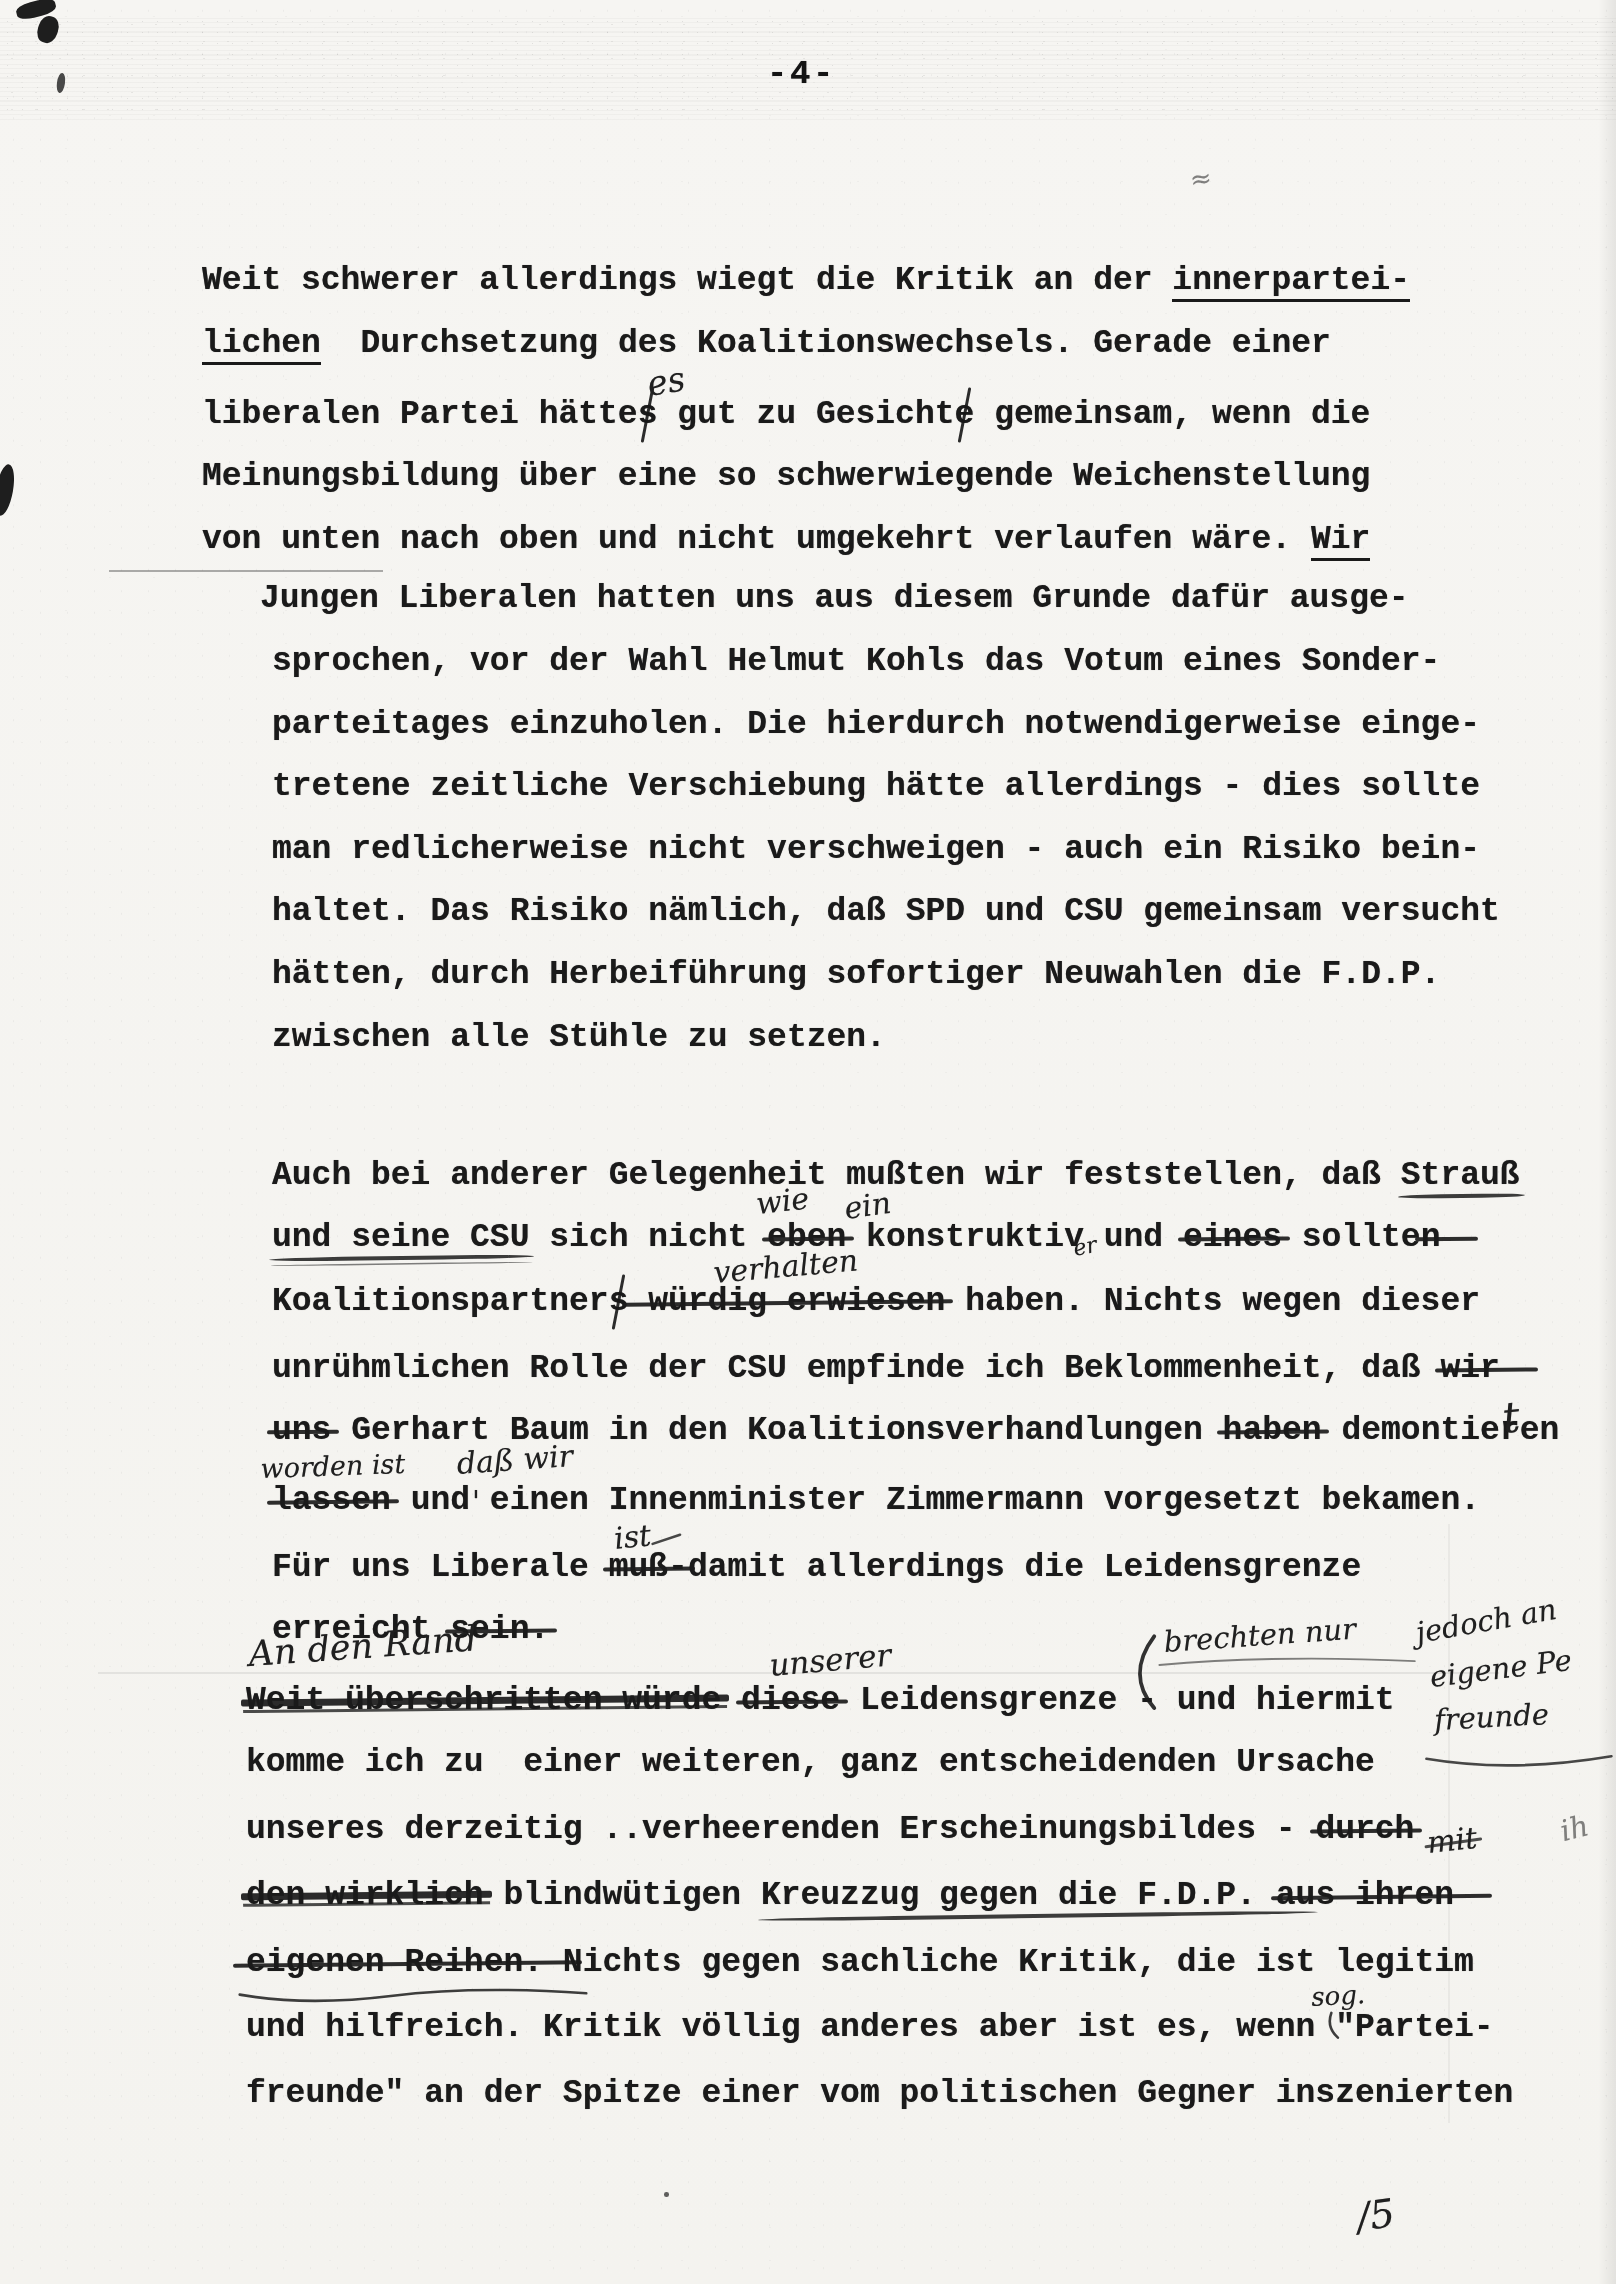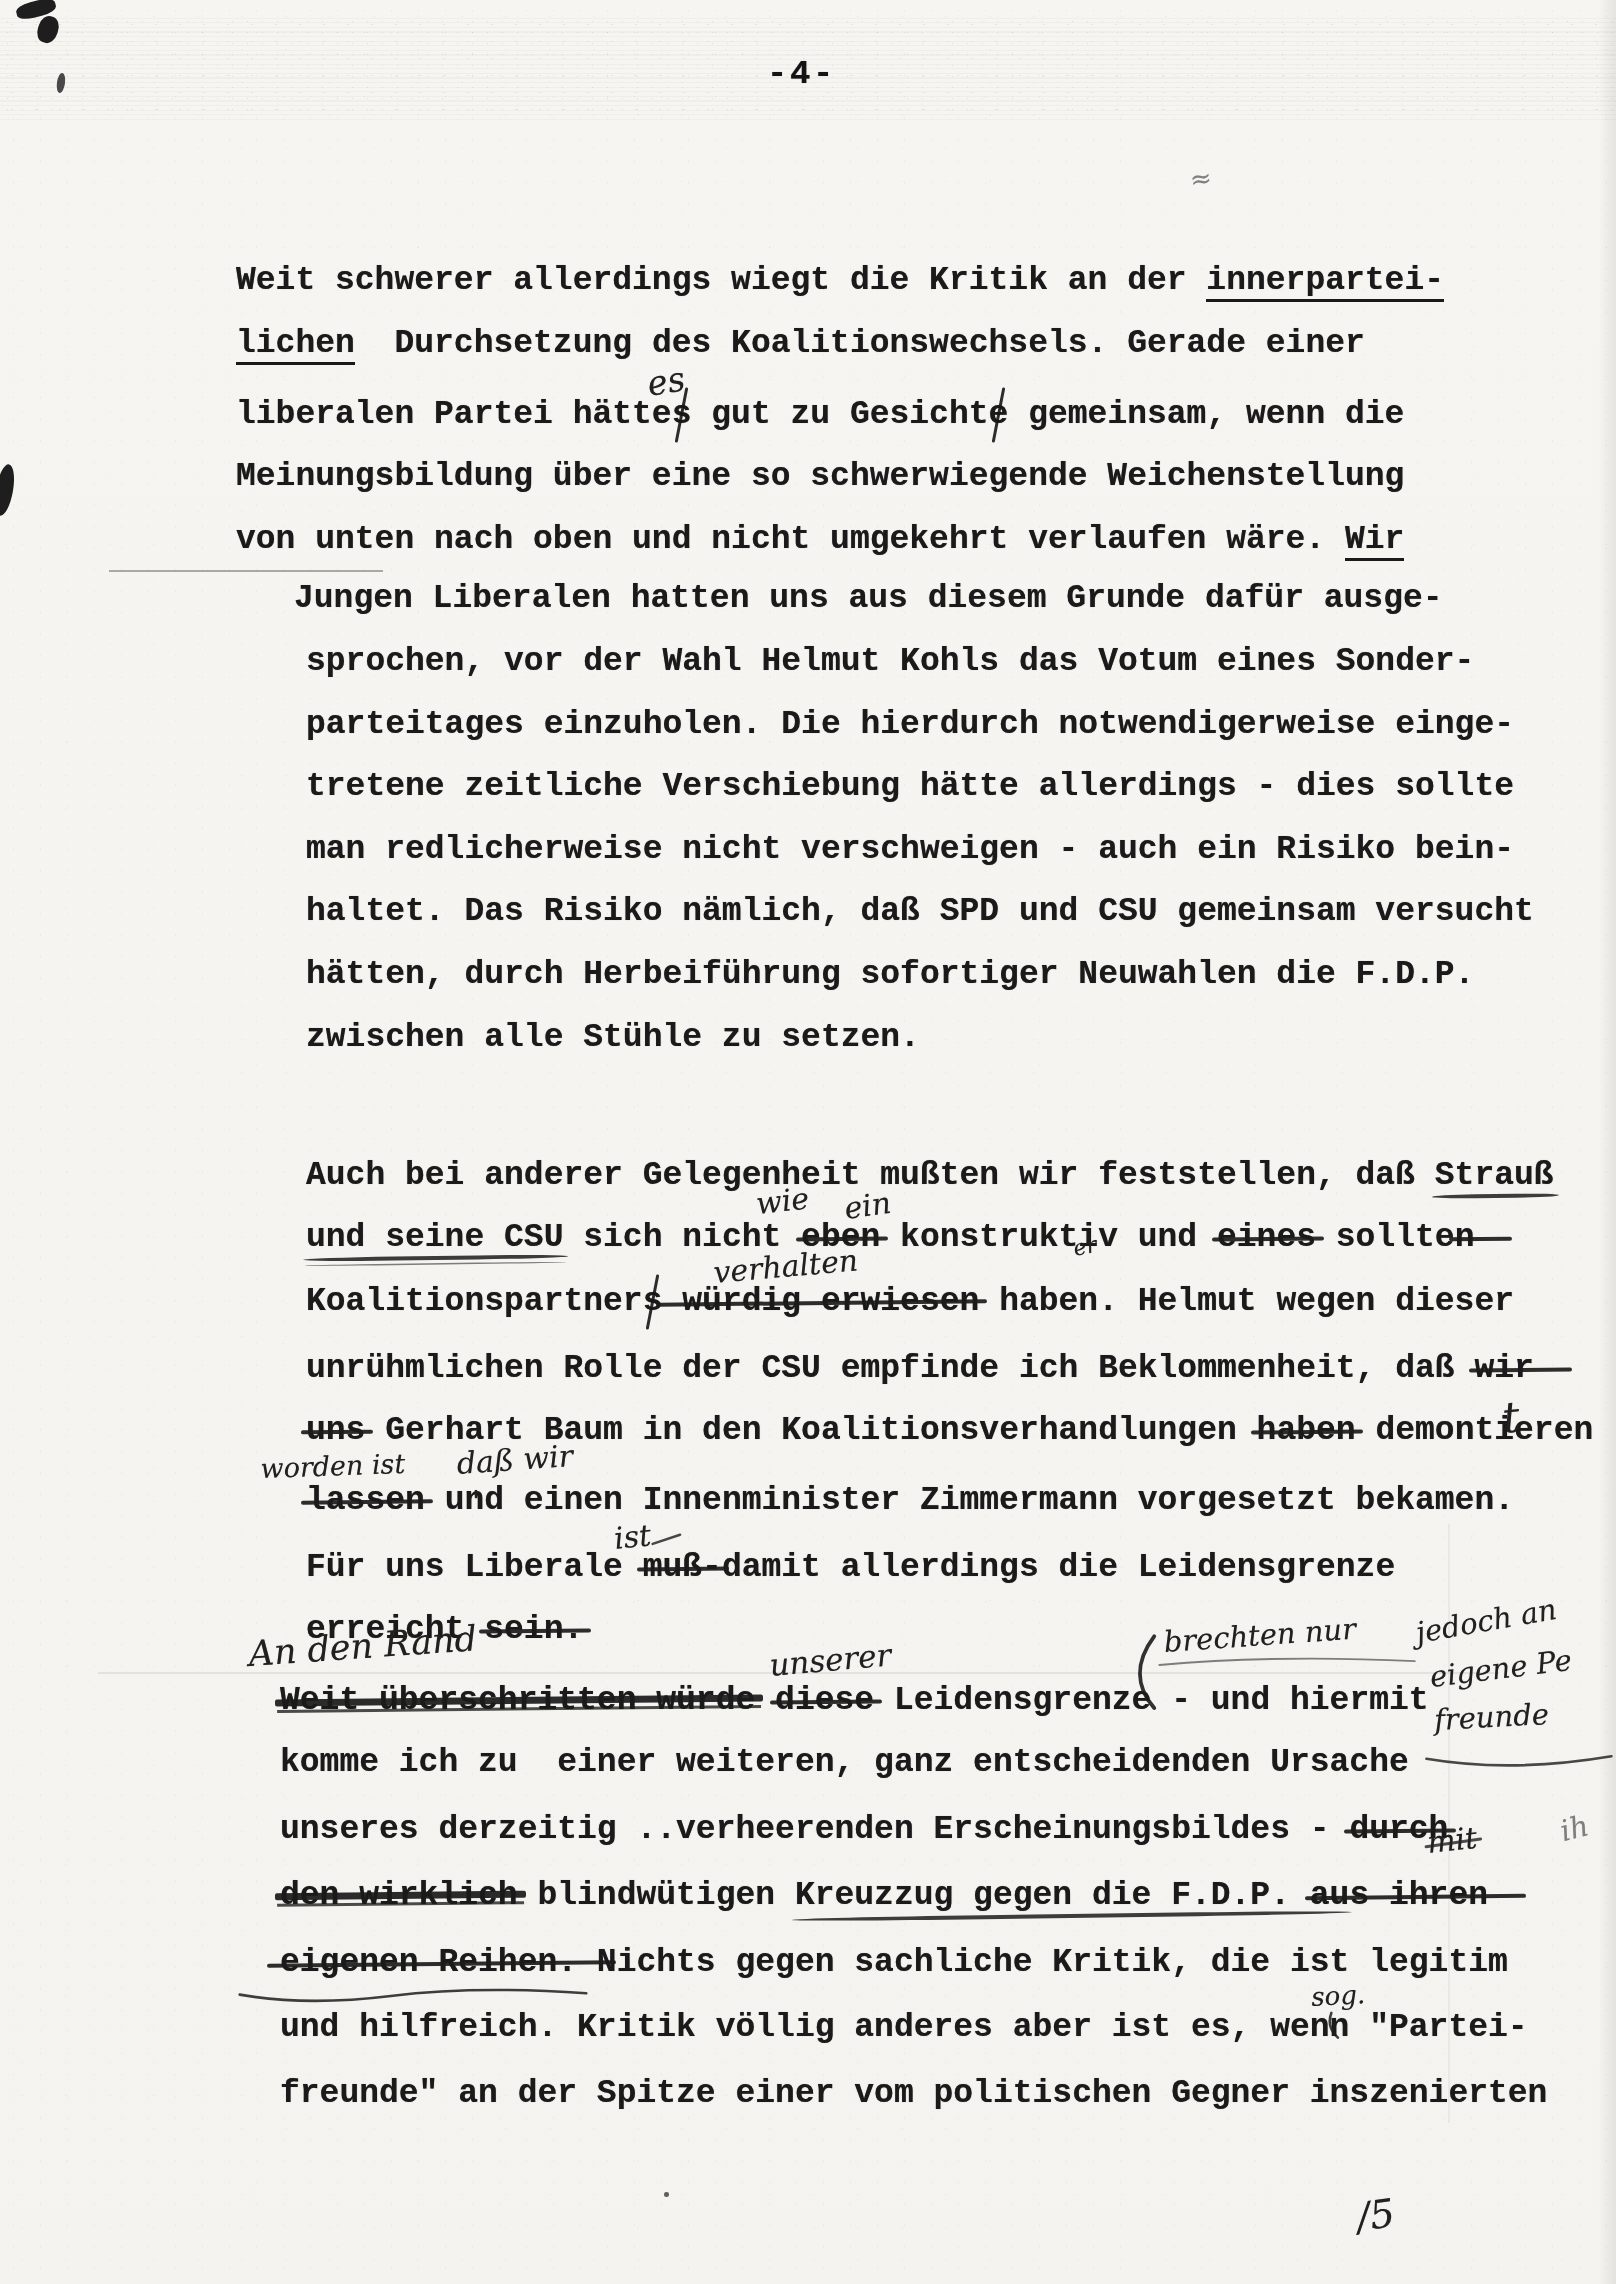--- a/index.html
+++ b/index.html
@@ -24,21 +24,20 @@
     background-size:100% 100%, 15px 11px, 24px 17px;
     opacity:.65;
   }
   .tline{
     position:absolute;
     font:bold 33px/36px "Liberation Mono","DejaVu Sans Mono",monospace;
     color:var(--ink,#1a1a1a);
     white-space:pre;
     letter-spacing:0;
     text-shadow:0 0 0.7px rgba(25,25,25,.6);
-    margin-left:34px;
   }
   .seg{position:relative;display:inline-block;}
   
   .seg.u{border-bottom:3.3px solid currentColor;}
   
   .seg.st::after{
     content:"";position:absolute;left:-5.2px;right:-7.8px;top:17px;height:3.9px;
     background:#1b1b1b;border-radius:2px;transform:rotate(-.6deg);opacity:.92;
   }
   .seg.ext::after{right:-38px;}
@@ -101,21 +100,21 @@
       <div class="tline" style="left: 260px; top: 581px;"><span class="seg">Jungen Liberalen hatten uns aus diesem Grunde dafür ausge-</span></div>
       <div class="tline" style="left: 272px; top: 644px;"><span class="seg">sprochen, vor der Wahl Helmut Kohls das Votum eines Sonder-</span></div>
       <div class="tline" style="left: 272px; top: 707px;"><span class="seg">parteitages einzuholen. Die hierdurch notwendigerweise einge-</span></div>
       <div class="tline" style="left: 272px; top: 769px;"><span class="seg">tretene zeitliche Verschiebung hätte allerdings - dies sollte</span></div>
       <div class="tline" style="left: 272px; top: 832px;"><span class="seg">man redlicherweise nicht verschweigen - auch ein Risiko bein-</span></div>
       <div class="tline" style="left: 272px; top: 894px;"><span class="seg">haltet. Das Risiko nämlich, daß SPD und CSU gemeinsam versucht</span></div>
       <div class="tline" style="left: 272px; top: 957px;"><span class="seg">hätten, durch Herbeiführung sofortiger Neuwahlen die F.D.P.</span></div>
       <div class="tline" style="left: 272px; top: 1020px;"><span class="seg">zwischen alle Stühle zu setzen.</span></div>
       <div class="tline" style="left: 272px; top: 1158px;"><span class="seg">Auch bei anderer Gelegenheit mußten wir feststellen, daß </span><span class="seg uh">Strauß</span></div>
       <div class="tline" style="left: 272px; top: 1220px;"><span class="seg uh uh2">und seine CSU</span><span class="seg"> sich nicht </span><span class="seg st">eben</span><span class="seg"> konstruktiv und </span><span class="seg st">eines</span><span class="seg"> sollte</span><span class="seg st ext">n</span></div>
-      <div class="tline" style="left: 272px; top: 1284px;"><span class="seg">Koalitionspartner</span><span class="seg stv">s</span><span class="seg st"> würdig erwiesen</span><span class="seg"> haben. Helmut wegen dieser</span></div>
+      <div class="tline" style="left: 272px; top: 1284px;"><span class="seg">Koalitionspartner</span><span class="seg stv">s</span><span class="seg st"> würdig erwiesen</span><span class="seg"> haben. Nichts wegen dieser</span></div>
       <div class="tline" style="left: 272px; top: 1351px; text-align: right;"><span class="seg">unrühmlichen Rolle der CSU empfinde ich Beklommenheit, daß </span><span class="seg st ext">wir</span></div>
       <div class="tline" style="left: 272px; top: 1413px;"><span class="seg st">uns</span><span class="seg"> Gerhart Baum in den Koalitionsverhandlungen </span><span class="seg st">haben</span><span class="seg"> demontieren</span></div>
       <div class="tline" style="left: 272px; top: 1483px;"><span class="seg st">lassen</span><span class="seg"> und einen Innenminister Zimmermann vorgesetzt bekamen.</span></div>
       <div class="tline" style="left: 272px; top: 1550px;"><span class="seg">Für uns Liberale </span><span class="seg st">muß-</span><span class="seg">damit allerdings die Leidensgrenze</span></div>
       <div class="tline" style="left: 272px; top: 1612px;"><span class="seg">erreicht </span><span class="seg st">sein.</span></div>
       <div class="tline" style="left: 246px; top: 1683px;"><span class="seg st heavy">Weit überschritten würde</span><span class="seg"> </span><span class="seg st">diese</span><span class="seg"> Leidensgrenze </span><span class="seg">- und hiermit</span></div>
       <div class="tline" style="left: 246px; top: 1745px;"><span class="seg">komme ich zu  einer weiteren, ganz entscheidenden Ursache</span></div>
       <div class="tline" style="left: 246px; top: 1812px;"><span class="seg">unseres derzeitig ..verheerenden Erscheinungsbildes - </span><span class="seg st">durch</span></div>
       <div class="tline" style="left: 246px; top: 1878px;"><span class="seg st heavy">den wirklich</span><span class="seg"> blindwütigen </span><span class="seg uh uhext">Kreuzzug gegen die F.D.P.</span><span class="seg"> </span><span class="seg st ext">aus ihren</span></div>
       <div class="tline" style="left: 246px; top: 1945px;"><span class="seg st ext2">eigenen Reihen</span><span class="seg">. Nichts gegen sachliche Kritik, die ist legitim</span></div>

